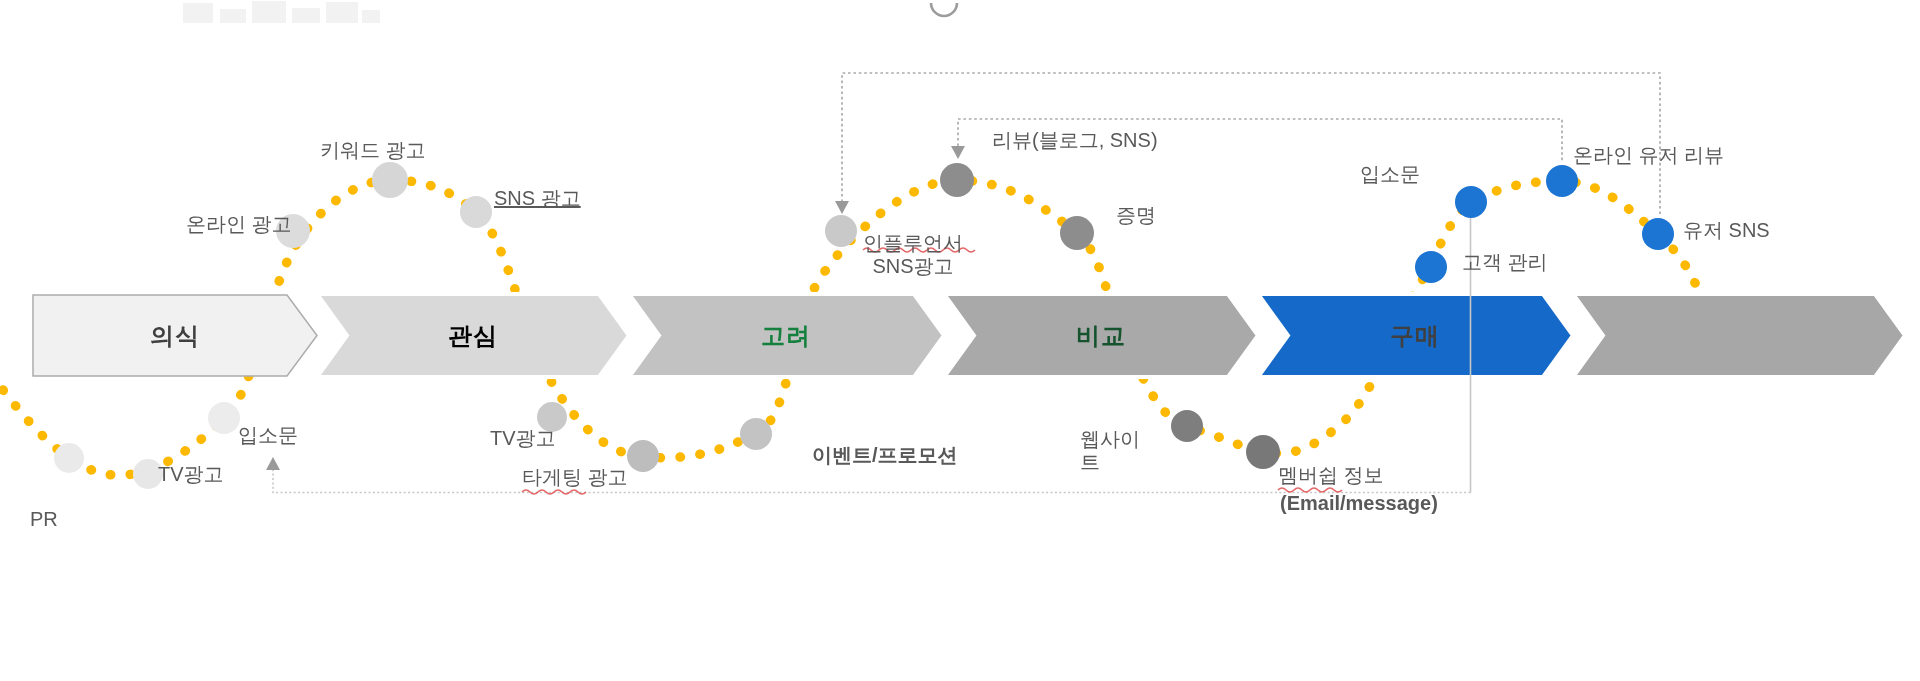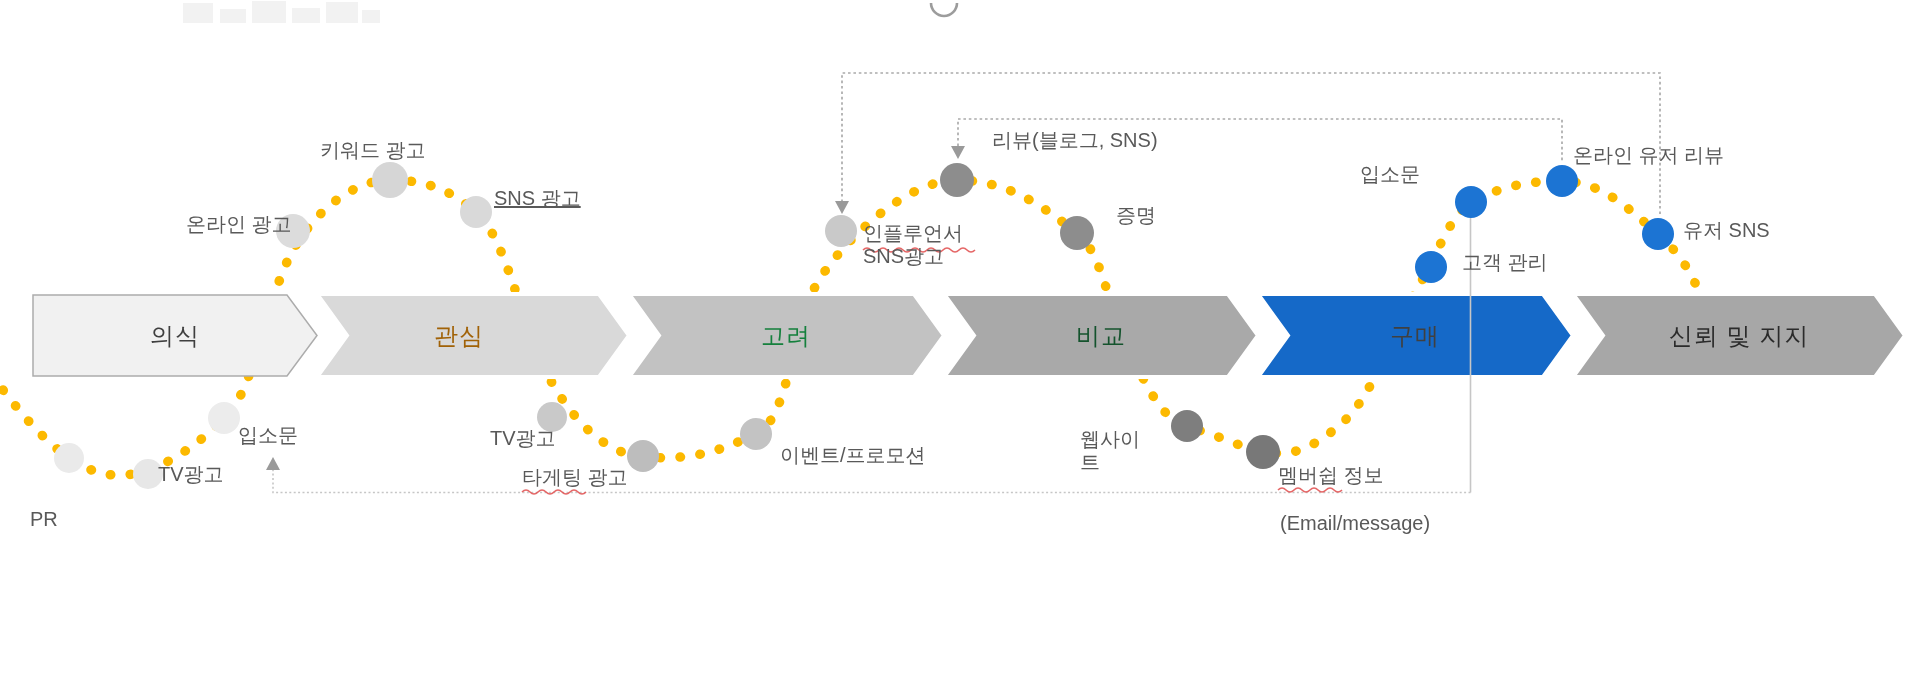--- a/index.html
+++ b/index.html
@@ -18,21 +18,21 @@
   .return-v{fill:none;stroke:var(--return-color,#C6C6C6);stroke-width:1.6;}
   .return-h{fill:none;stroke:var(--return-color,#C6C6C6);stroke-width:1.6;stroke-dasharray:2 2.4;}
   .arrowhead{fill:#9A9A9A;}
   .squiggle{fill:none;stroke:var(--squiggle-color,#E25757);stroke-width:1.6;opacity:.9;}
   .top-arc{fill:none;stroke:#9C9C9C;stroke-width:2.6;}
   .artifact{fill:#F2F2F2;}
   .stage-label{
     position:absolute;z-index:3;
     height:104px;line-height:83px;
     text-align:right;
-    font-size:24px;font-weight:normal;
+    font-size:24px;font-weight:bold;
     color:#3A3A3A;
     letter-spacing:1px;
     white-space:nowrap;
     transform:translateX(-50%);
   }
   .tp-dot{position:absolute;z-index:2;border-radius:50%;}
   .tp-label{
     position:absolute;z-index:3;
     font-size:20px;color:#595959;
     line-height:23px;white-space:nowrap;
@@ -99,25 +99,24 @@
     <polygon class="arrowhead" points="266,470 280,470 273,457"></polygon>
 
     <g>
       <path class="squiggle" d="M863,250 q4,-4 8,0 t8,0 t8,0 t8,0 t8,0 t8,0 t8,0 t8,0 t8,0 t8,0 t8,0 t8,0 t8,0 t8,0"></path>
       <path class="squiggle" d="M522,492 q4,-4 8,0 t8,0 t8,0 t8,0 t8,0 t8,0 t8,0 t8,0"></path>
       <path class="squiggle" d="M1278,490 q4,-4 8,0 t8,0 t8,0 t8,0 t8,0 t8,0 t8,0 t8,0"></path>
     </g>
   </svg>
 
   <div class="stage-label" style="left: 175px; top: 294px; color: rgb(63, 63, 63);">의식</div>
-  <div class="stage-label" style="left: 459px; top: 294px; color: #a16207;">관심</div>
+  <div class="stage-label" style="left: 473px; top: 294px; color: #000000;">관심</div>
   <div class="stage-label" style="left: 786px; top: 294px; color: #15803d;">고려</div>
   <div class="stage-label" style="left: 1101px; top: 294px; color: #14532d;">비교</div>
   <div class="stage-label" style="left: 1415px; top: 294px; color: #404040;">구매</div>
-  <div class="stage-label" style="left: 1739px; top: 294px; color: rgb(43, 43, 43);">신뢰 및 지지</div>
 
   <div id="touchpoint-layer">
       <div class="tp-dot" style="left: 54px; top: 443px; width: 30px; height: 30px; background: rgb(234, 234, 234);"></div>
       <div class="tp-label" style="left: 30px; top: 464px; margin-top: 44px;">
         <div>PR</div>
       </div>
       <div class="tp-dot" style="left: 133px; top: 459px; width: 30px; height: 30px; background: rgb(231, 231, 231);"></div>
       <div class="tp-label" style="left: 158px; top: 463px;">
         <div>TV광고</div>
       </div>
@@ -139,46 +138,46 @@
       </div>
       <div class="tp-dot" style="left: 537px; top: 402px; width: 30px; height: 30px; background: rgb(201, 201, 201);"></div>
       <div class="tp-label" style="left: 490px; top: 427px;">
         <div>TV광고</div>
       </div>
       <div class="tp-dot" style="left: 627px; top: 440px; width: 32px; height: 32px; background: rgb(189, 189, 189);"></div>
       <div class="tp-label" style="left: 522px; top: 466px;">
         <div>타게팅 광고</div>
       </div>
       <div class="tp-dot" style="left: 740px; top: 418px; width: 32px; height: 32px; background: rgb(195, 195, 195);"></div>
-      <div class="tp-label" style="left: 780px; top: 444px;">
+      <div class="tp-label" style="left: 812px; top: 444px; font-weight: bold;">
         <div>이벤트/프로모션</div>
       </div>
       <div class="tp-dot" style="left: 825px; top: 215px; width: 32px; height: 32px; background: rgb(201, 201, 201);"></div>
-      <div class="tp-label" style="left: 863px; top: 222px;">
+      <div class="tp-label" style="left: 863px; top: 232px; text-align: center;">
         <div>인플루언서</div>
         <div>SNS광고</div>
       </div>
       <div class="tp-dot" style="left: 940px; top: 163px; width: 34px; height: 34px; background: rgb(141, 141, 141);"></div>
       <div class="tp-label" style="left: 992px; top: 129px;">
         <div>리뷰(블로그, SNS)</div>
       </div>
       <div class="tp-dot" style="left: 1060px; top: 216px; width: 34px; height: 34px; background: rgb(141, 141, 141);"></div>
       <div class="tp-label" style="left: 1116px; top: 204px;">
         <div>증명</div>
       </div>
       <div class="tp-dot" style="left: 1171px; top: 410px; width: 32px; height: 32px; background: rgb(126, 126, 126);"></div>
       <div class="tp-label" style="left: 1080px; top: 428px;">
         <div>웹사이</div>
         <div>트</div>
       </div>
       <div class="tp-dot" style="left: 1246px; top: 435px; width: 34px; height: 34px; background: rgb(120, 120, 120);"></div>
       <div class="tp-label" style="left: 1278px; top: 464px;">
         <div>멤버쉽 정보</div>
       </div>
-      <div class="tp-label sub" style="left: 1280px; top: 512px;">
+      <div class="tp-label sub" style="left: 1280px; top: 492px; font-weight: bold;">
         <div>(Email/message)</div>
       </div>
       <div class="tp-dot" style="left: 1455px; top: 186px; width: 32px; height: 32px; background: rgb(28, 116, 211);"></div>
       <div class="tp-label" style="left: 1360px; top: 163px;">
         <div>입소문</div>
       </div>
       <div class="tp-dot" style="left: 1415px; top: 251px; width: 32px; height: 32px; background: rgb(28, 116, 211);"></div>
       <div class="tp-label" style="left: 1462px; top: 251px;">
         <div>고객 관리</div>
       </div>

